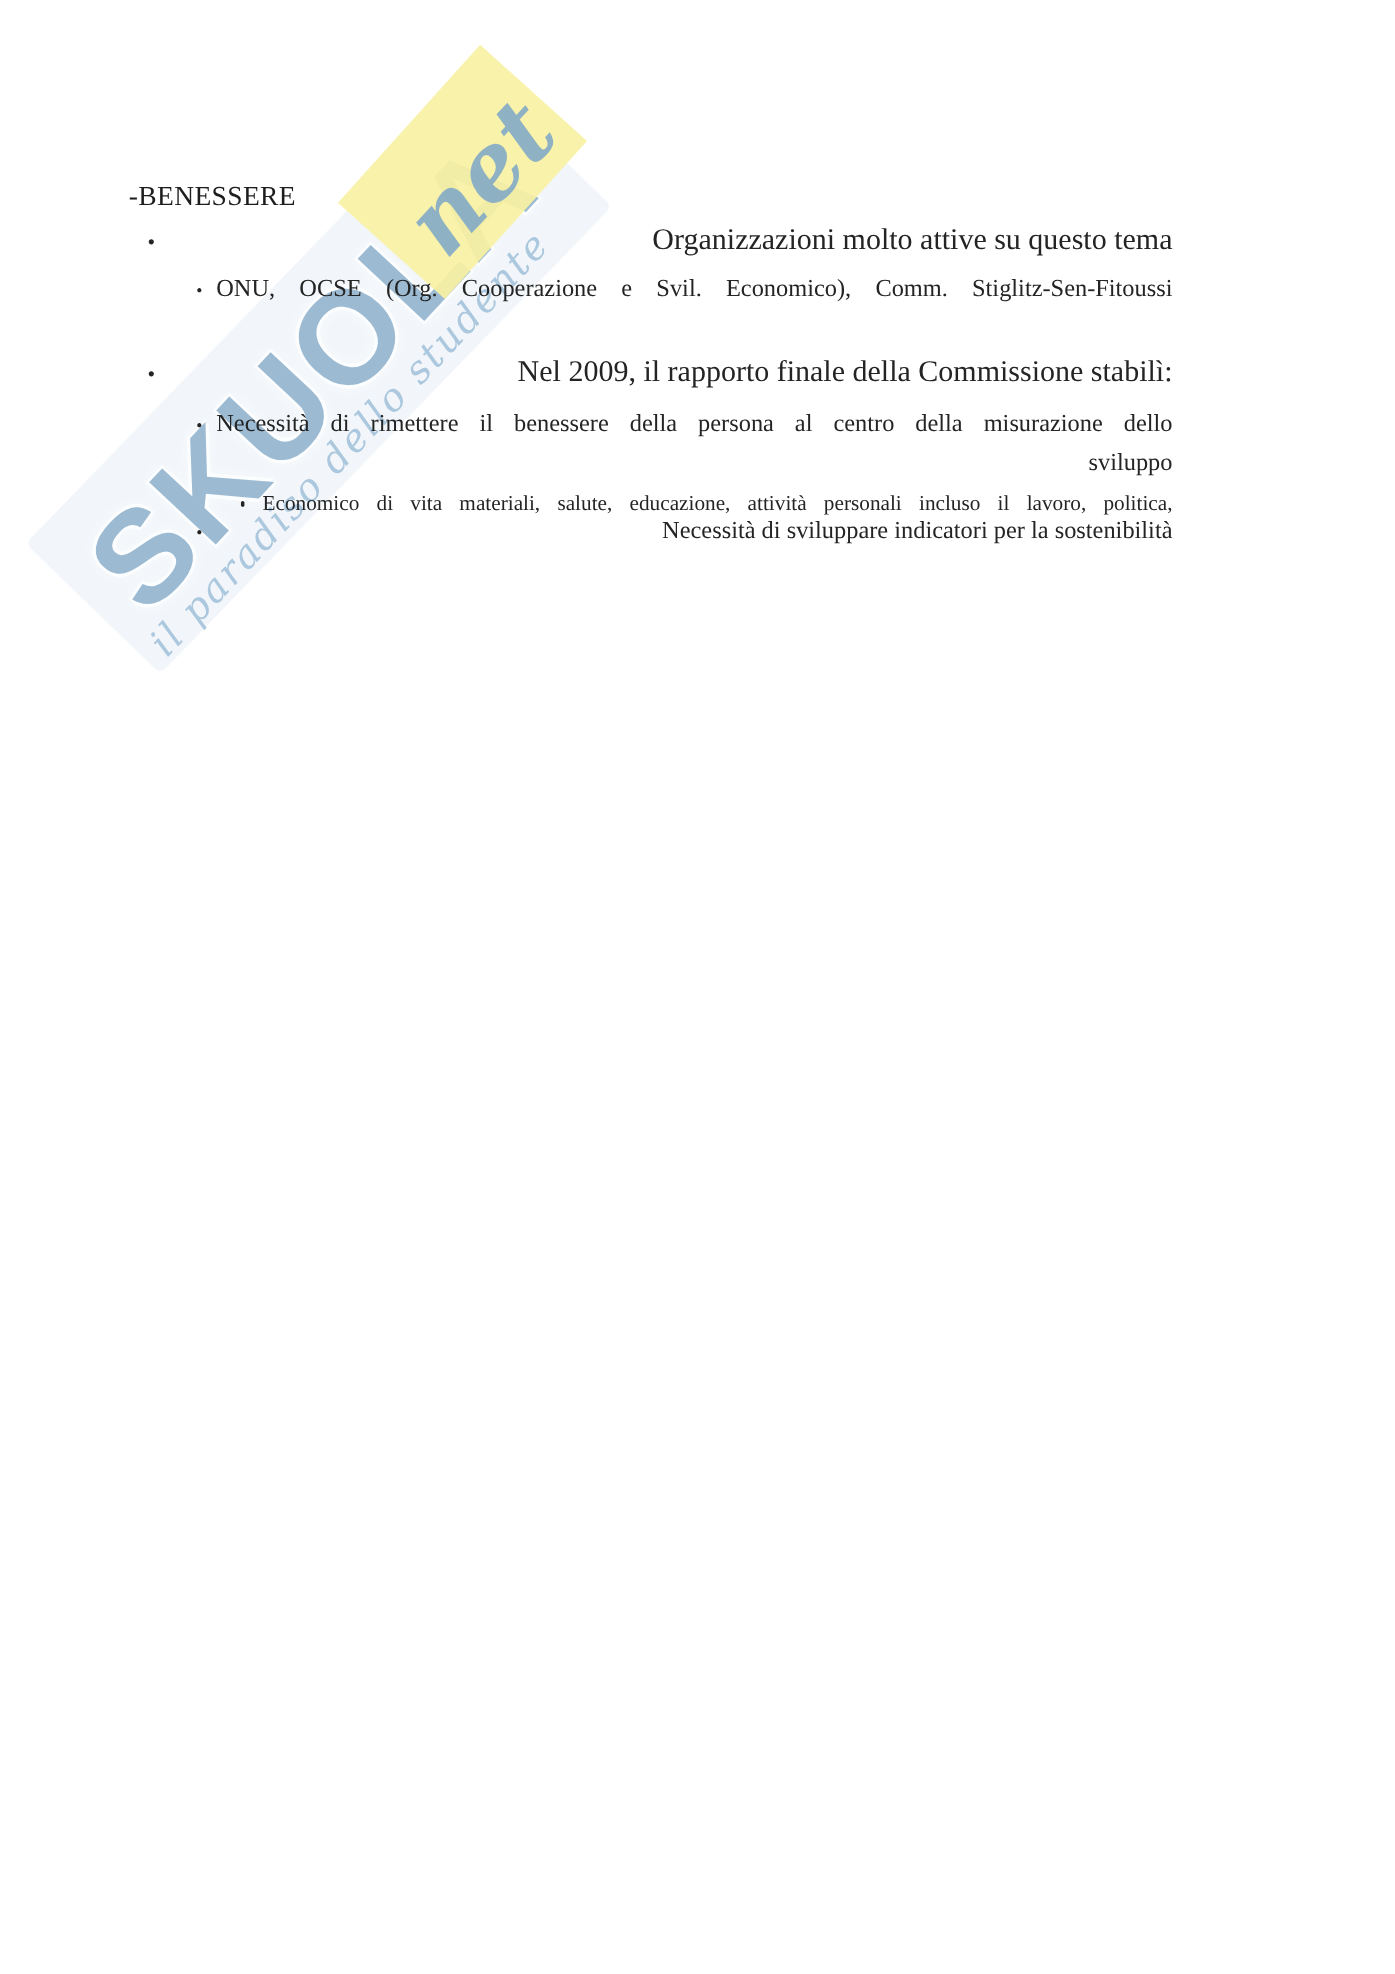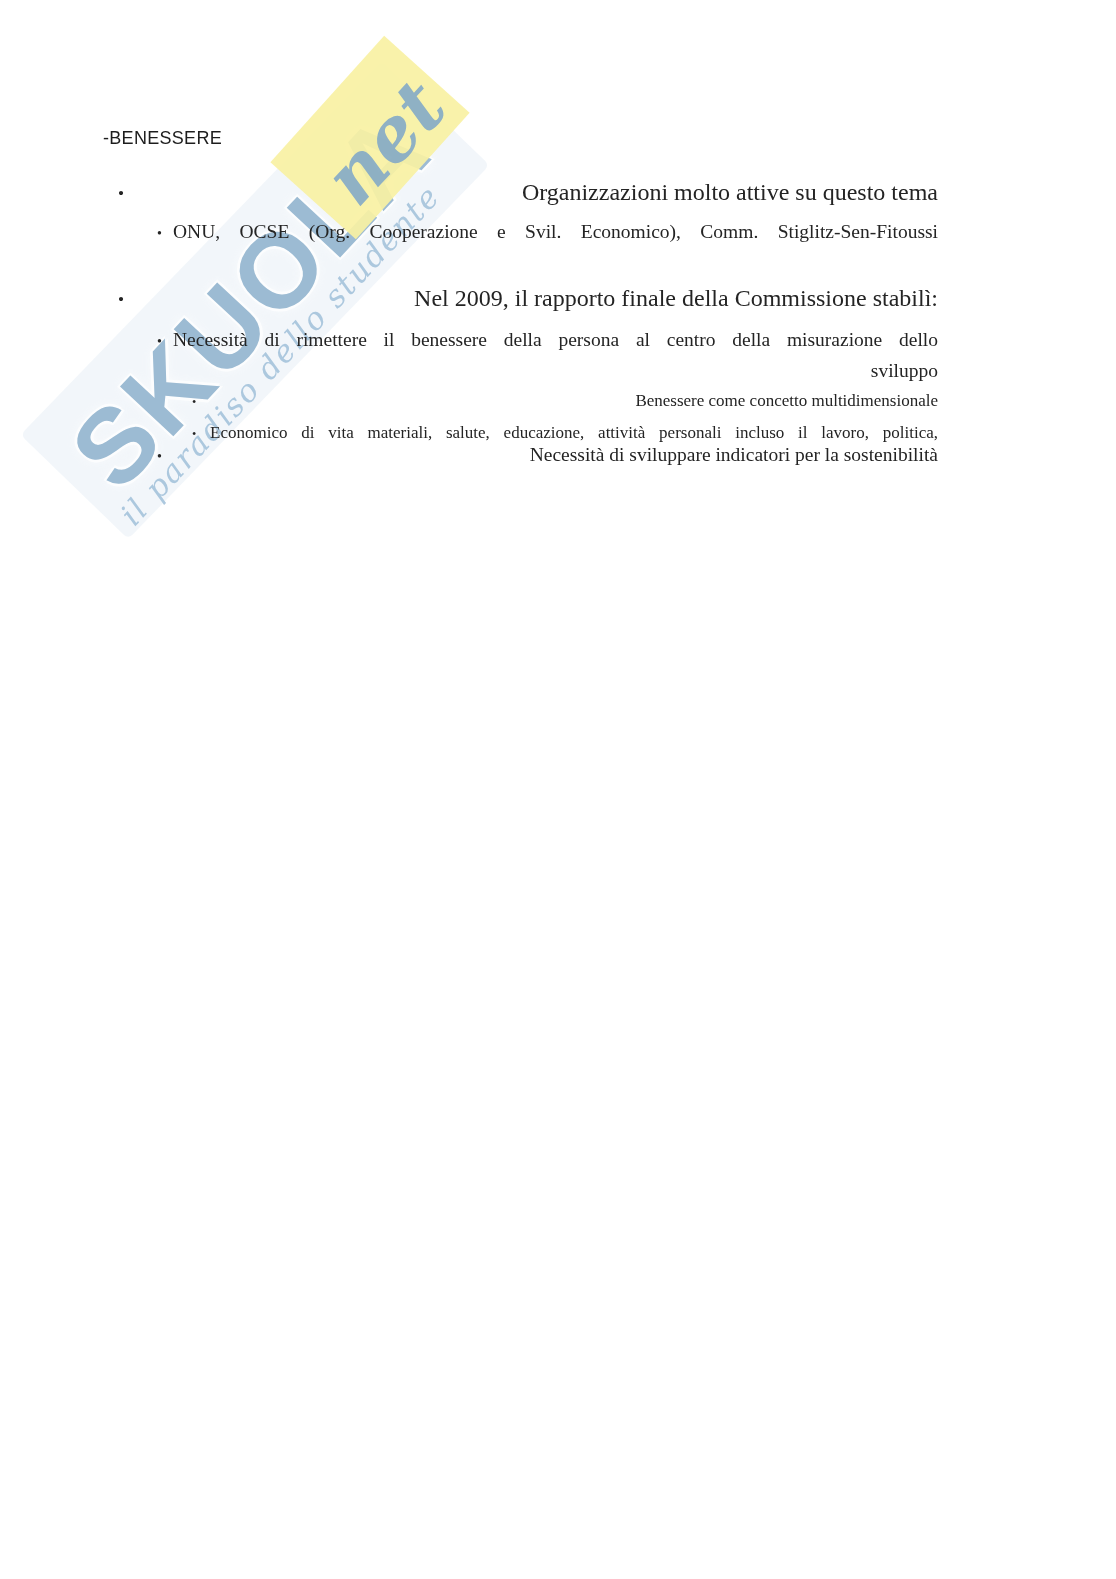--- a/index.html
+++ b/index.html
@@ -51,23 +51,23 @@
     left:20px; top:333px; width:520px; height:44px;
     line-height:44px; text-align:center;
     font-family:"DejaVu Serif","Liberation Serif",serif;
     font-style:italic; font-size:31px; letter-spacing:2px;
     color:#a9c6dd; opacity:.95;
     transform:rotate(-47deg);
   }
 
   
   .doc-title {
-    position:absolute; left:103px; top:128px;
-    font-family:Liberation Sans, sans-serif;
-    font-weight:normal; font-size:18px; letter-spacing:.3px;
+    position:absolute; left:103px; top:144px;
+    font-family:Liberation Serif, serif;
+    font-weight:normal; font-size:22px; letter-spacing:.3px;
     color:#1d1d1d;
   }
   .content { position:absolute; left:0; top:176px; width:1116px; }
   .li { position:relative; width:938px; }
   .blt {
     position:absolute; top:.12em;
     font-size:.72em; color:#242424;
   }
   .lv1 { padding-left:140px; font-size:24px;   line-height:32px; }
   .lv1 .blt { left:118px; }
@@ -116,21 +116,20 @@
     </div>
 
     <div class="li lv2 mt10">
       <span class="blt">•</span>
       <div class="jline">Necessità di rimettere il benessere della persona al centro della misurazione dello</div>
       <div class="lline">sviluppo</div>
     </div>
 
     <div class="li lv3">
       <span class="blt">•</span>
-      <div class="lline">Benessere come concetto multidimensionale</div>
     </div>
 
     <div class="li lv3 mt2">
       <span class="blt">•</span>
       <div class="jline">Economico di vita materiali, salute, educazione, attività personali incluso il lavoro, politica,</div>
     </div>
 
     <div class="li lv2 mtn9">
       <span class="blt">•</span>
       <div class="lline">Necessità di sviluppare indicatori per la sostenibilità</div>

